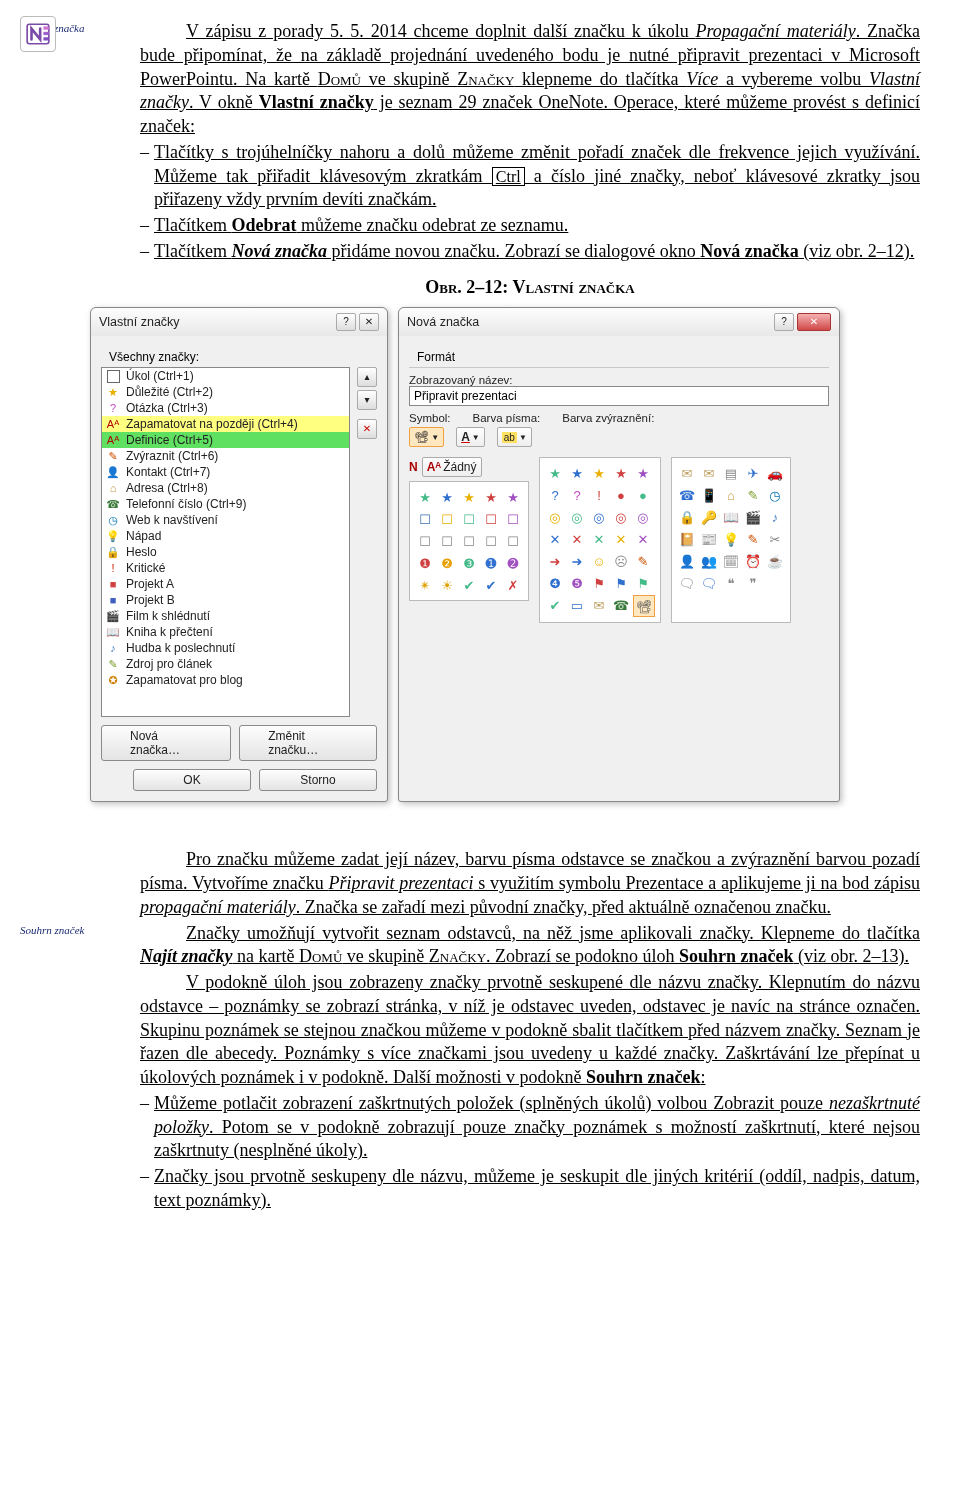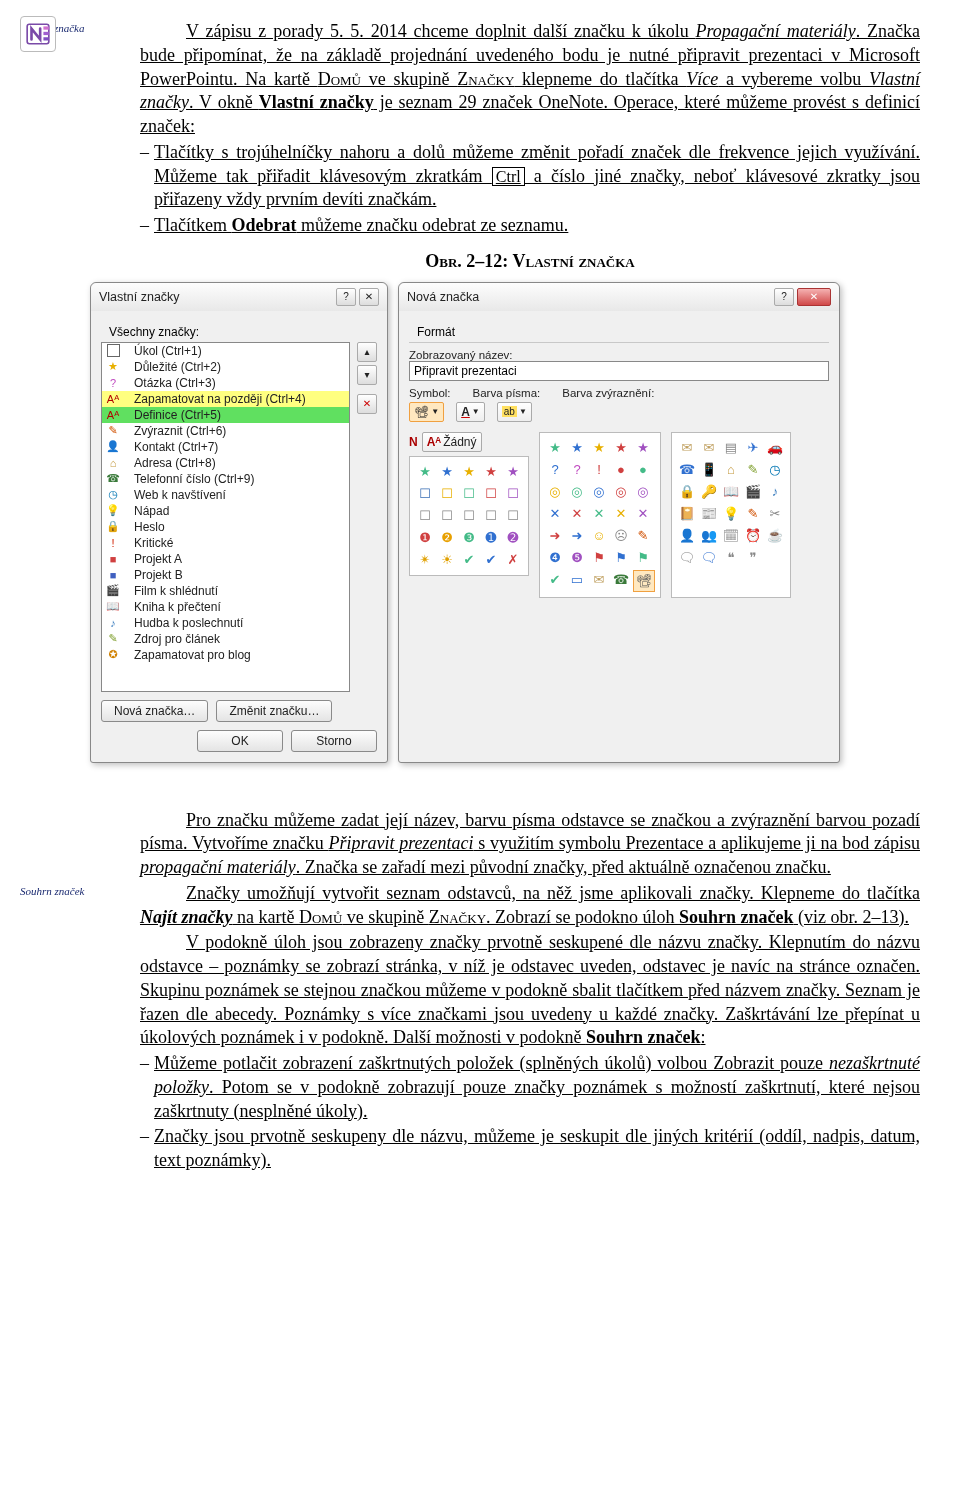--- a/index.html
+++ b/index.html
@@ -105,31 +105,31 @@
     font-size: 10px; line-height: 1;
   }
   .closebtn { background: linear-gradient(#f5b1b1,#d04848); color: #fff; border-color: #a33; width: 32px; }
   .dlg-body { padding: 8px 10px 10px 10px; }
   .label { color: #000; margin: 6px 0 3px 8px; }
   .listbox {
     background: #fff; border: 1px solid #888; width: 254px; height: 348px;
     overflow: hidden;
   }
   .li-row {
-    display: flex; align-items: center; gap: 14px;
+    display: flex; align-items: center; gap: 6px;
     padding: 1px 4px; font-size: 12px;
   }
   .li-row.hl-yellow { background: #ffff80; }
   .li-row.hl-green { background: #60e060; }
   .li-ico { width: 14px; height: 14px; display: inline-flex; align-items: center; justify-content: center; font-size: 11px; }
   .btnrow { display: flex; gap: 8px; margin-top: 8px; }
   .winbtn {
     border: 1px solid #8a8a8a; border-radius: 3px;
     background: linear-gradient(#fdfdfd,#e4e4e4);
-    padding: 3px 12px; font-size: 12px;
+    padding: 3px 28px; font-size: 12px;
   }
   .okrow { display: flex; justify-content: flex-end; gap: 8px; margin-top: 8px; }
   .dlg2 { width: 440px; }
   .dlg1 { width: 296px; }
   .field {
     background: #fff; border: 1px solid #888; padding: 2px 4px; width: 100%;
     box-sizing: border-box; font-size: 12px;
   }
   .collabels { display: flex; gap: 22px; font-size: 11.5px; margin-top: 6px; }
   .dropbtn {
@@ -175,20 +175,23 @@
   <div class="body-col">
     <p class="indent">
       <span>V zápisu z porady 5. 5. 2014 chceme doplnit další značku k úkolu </span><span class="italic">Propagační materiály</span><span>. Značka bude připomínat, že na základě projednání uvedeného bodu je nutné připravit prezentaci v Microsoft PowerPointu. Na kartě </span><span class="smallcaps">Domů</span><span> ve skupině </span><span class="smallcaps">Značky</span><span> klepneme do tlačítka </span><span class="italic">Více</span><span> a vybereme volbu </span><span class="italic">Vlastní značky</span><span>. V okně </span><span class="bold">Vlastní značky</span><span> je seznam 29 značek OneNote. Operace, které můžeme provést s definicí značek:</span>
     </p>
 
     <p class="bullet">
       <span>Tlačítky s trojúhelníčky nahoru a dolů můžeme změnit pořadí značek dle frekvence jejich využívání. Můžeme tak přiřadit klávesovým zkratkám </span><span class="keycap">Ctrl</span><span> a číslo jiné značky, neboť klávesové zkratky jsou přiřazeny vždy prvním devíti značkám.</span>
     </p>
     <p class="bullet">
       <span>Tlačítkem </span><span class="bold">Odebrat</span><span> můžeme značku odebrat ze seznamu.</span>
+    </p>
+    <p class="bullet">
+      <span>Tlačítkem </span><span class="bolditalic">Nová značka</span><span> přidáme novou značku. Zobrazí se dialogové okno </span><span class="bold">Nová značka</span><span> (viz obr. 2–12).</span>
     </p>
 
     <div class="fig-caption">Obr. 2–12: Vlastní značka</div>
   </div>
 
   <div class="clear"></div>
 
   <div class="fig-area" style="margin-left:70px;">
 
     <div class="dlg dlg1">

